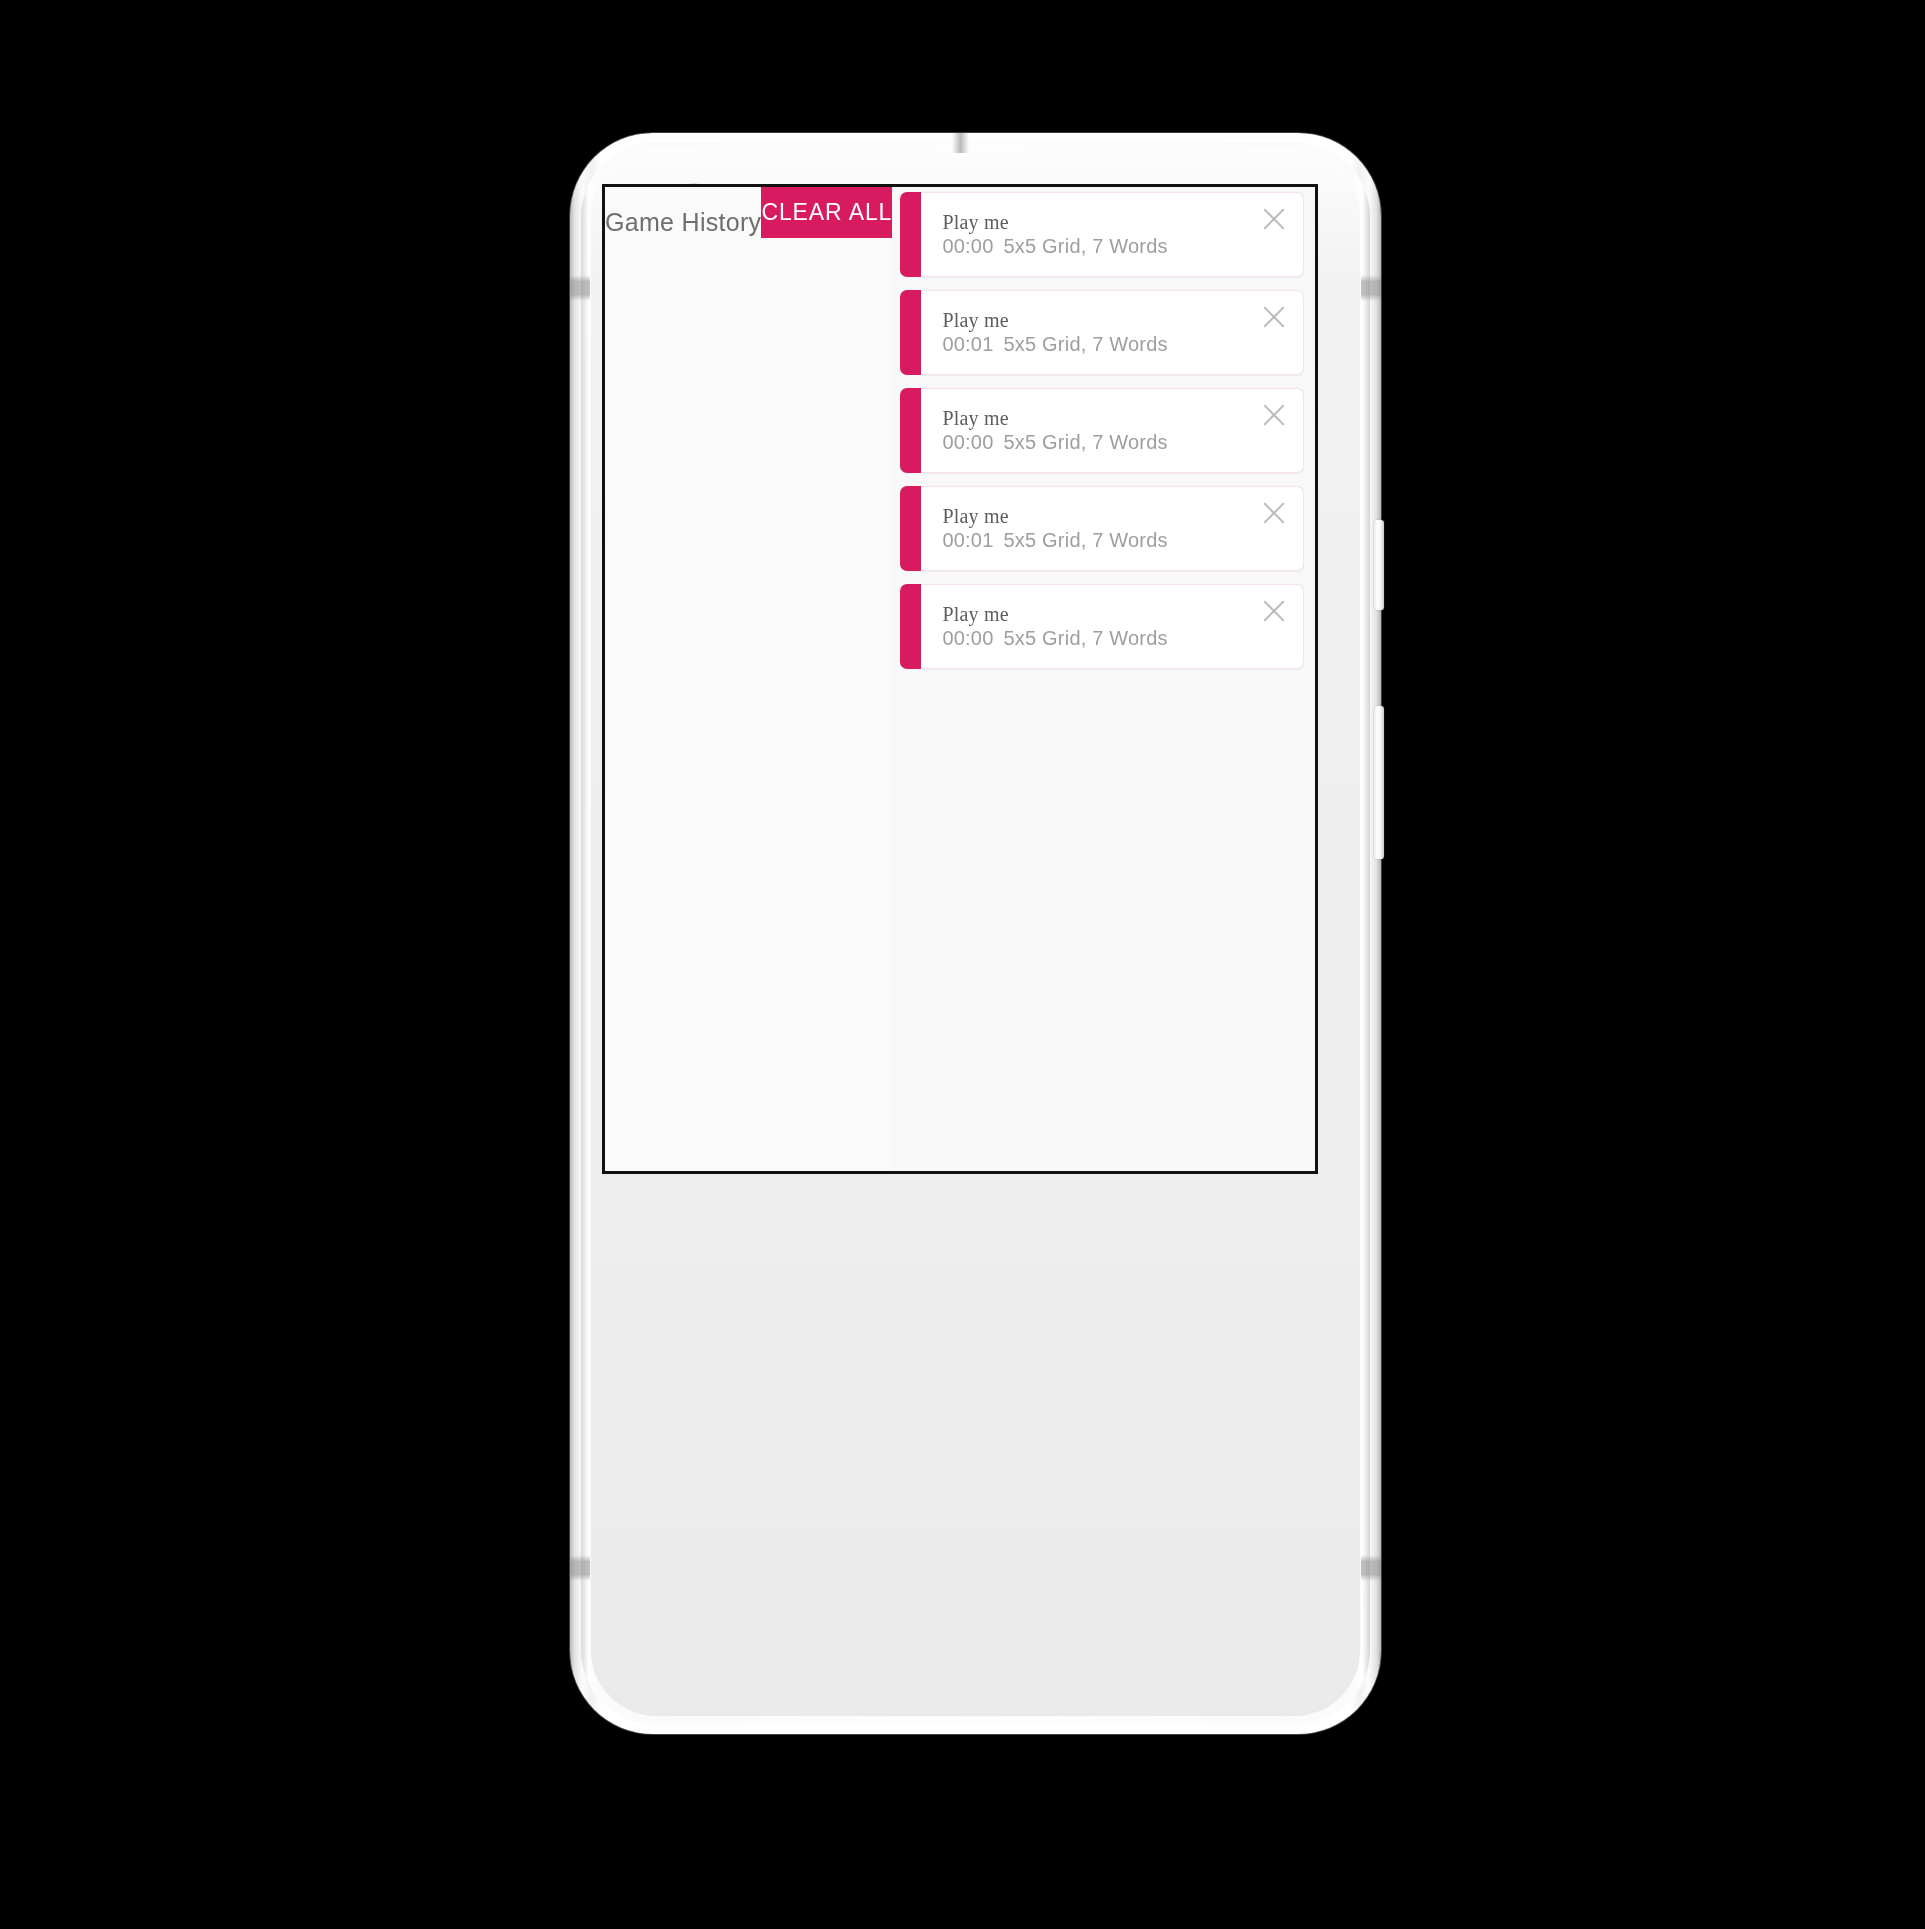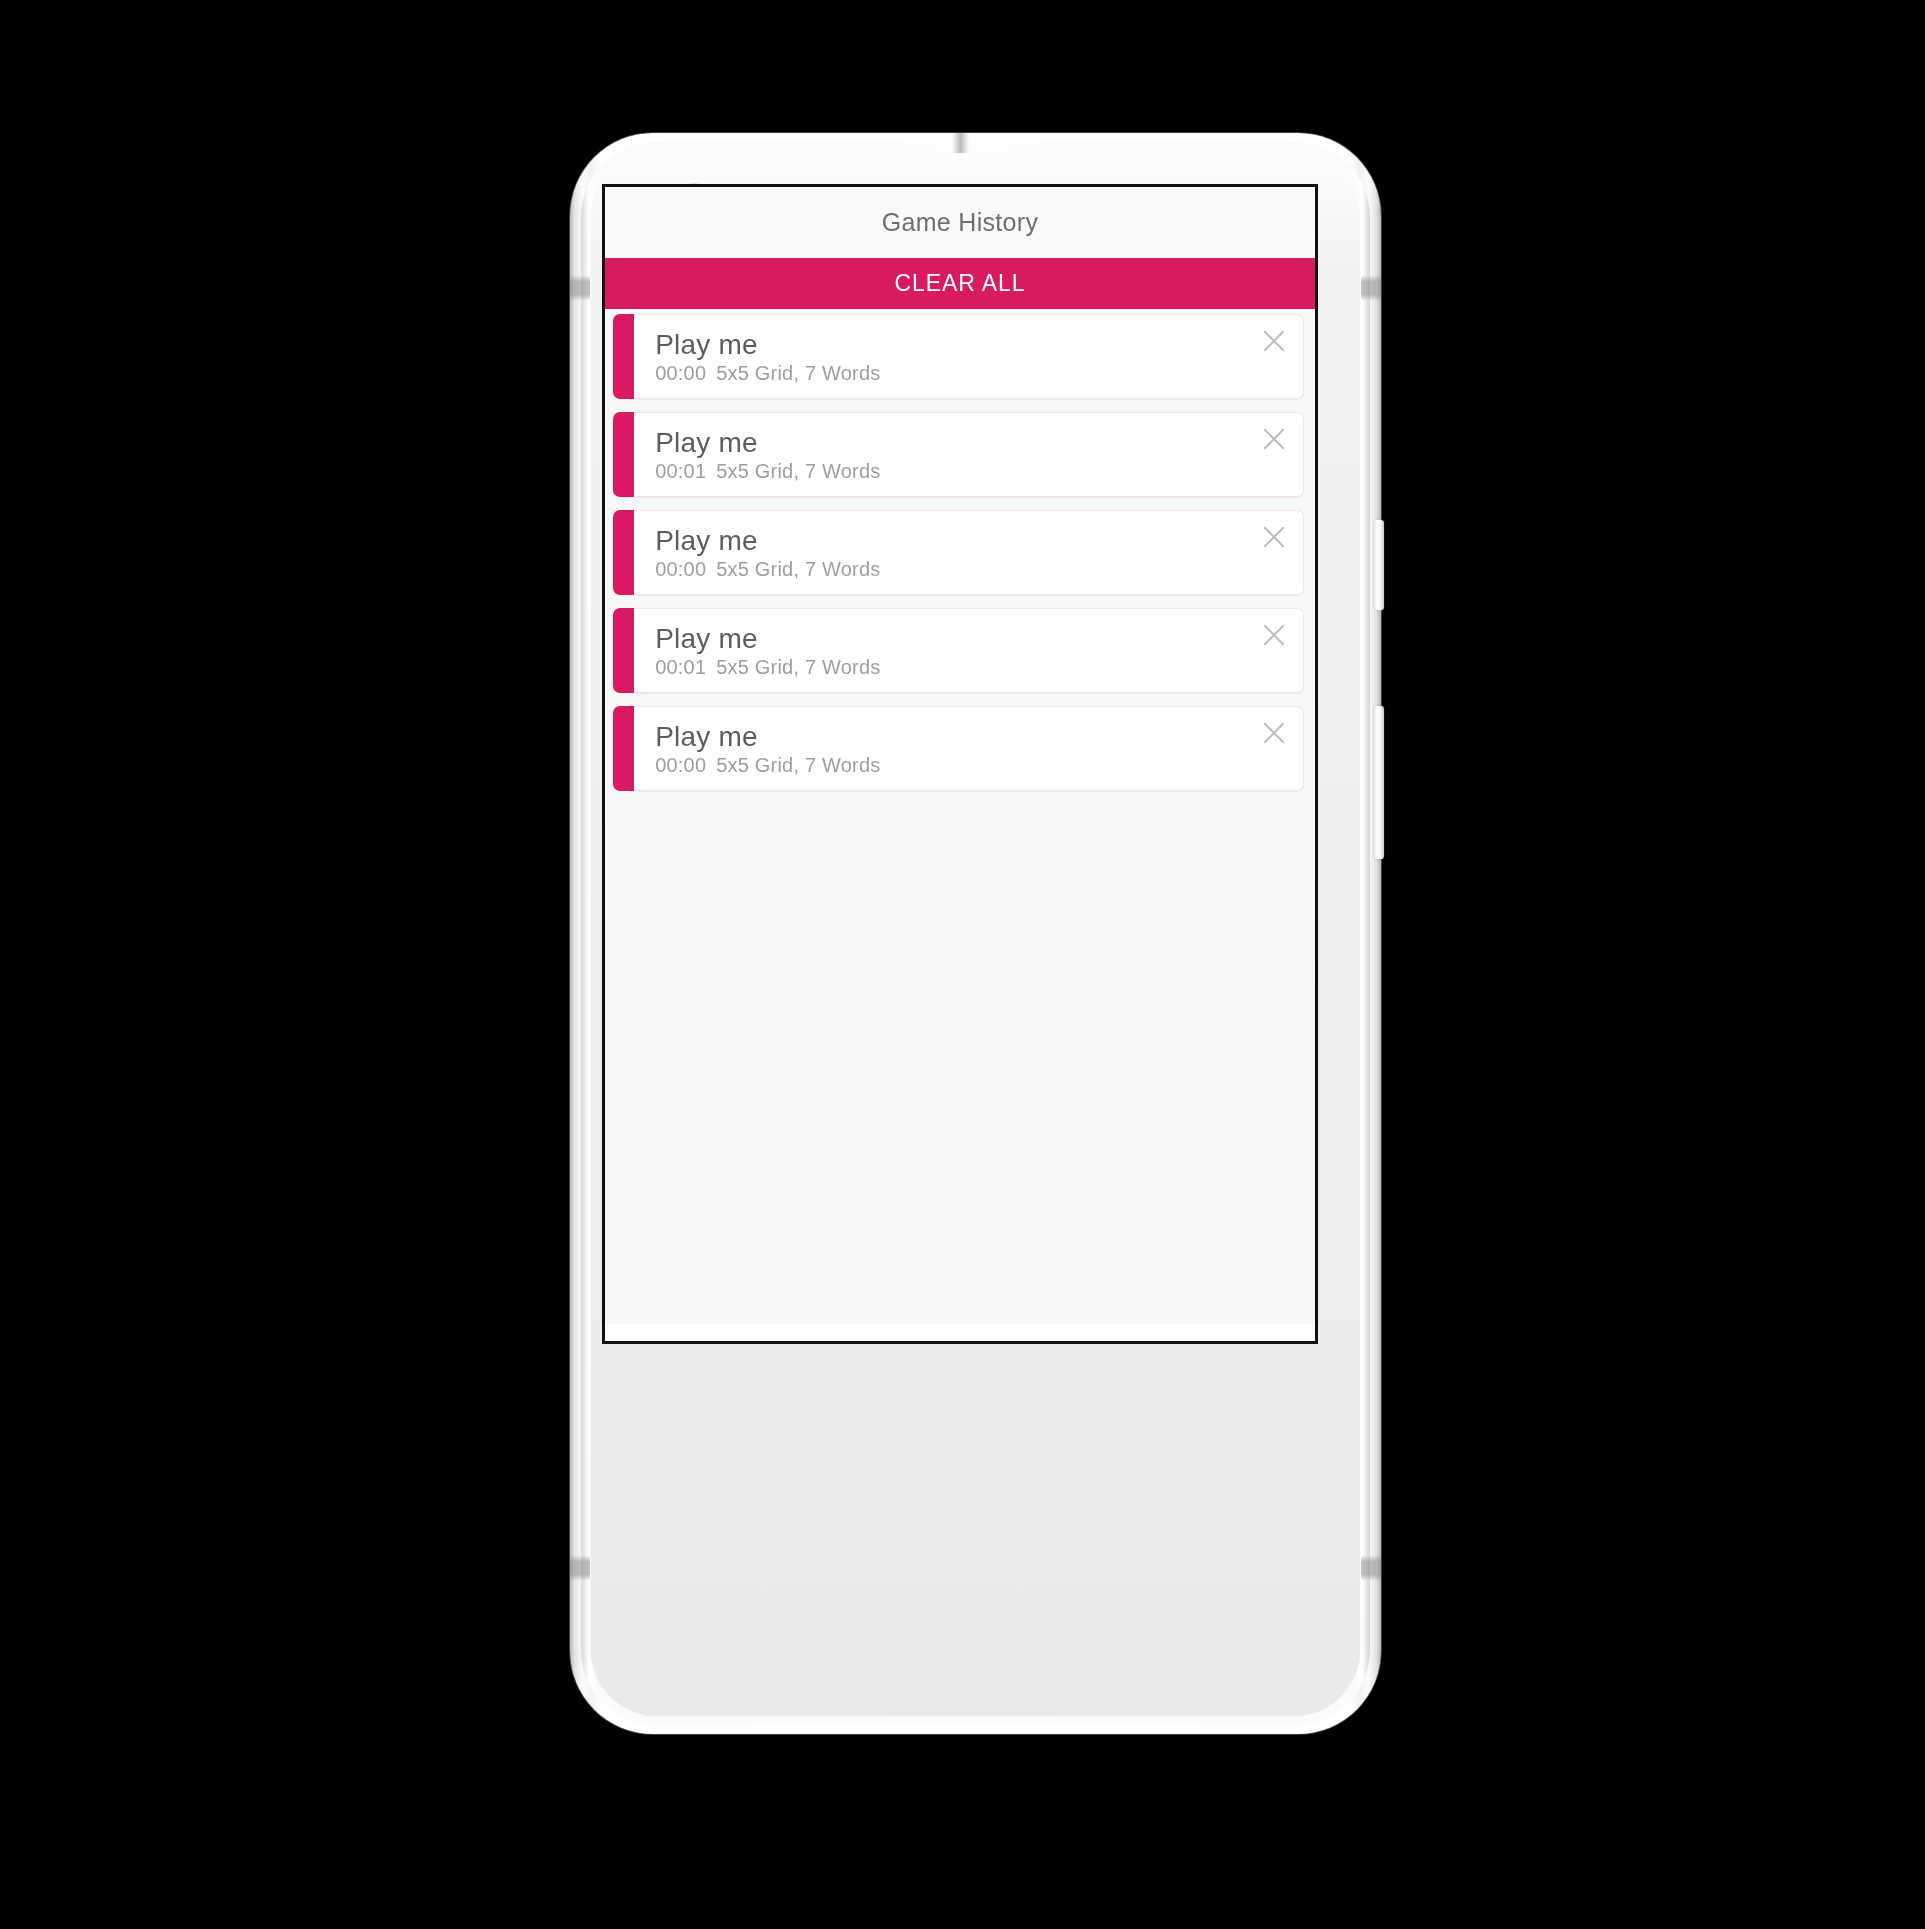--- a/index.html
+++ b/index.html
@@ -163,27 +163,27 @@
     background: #262626;
     box-shadow: 0 0.8px 0.8px rgba(255,255,255,0.75);
   }
 
   
   #screen {
     position: absolute;
     left: 32px;
     top: 51px;
     width: 716px;
-    height: 1160px;
+    height: 990px;
     background: #fafafa;
     border: 3.1px solid #111111;
     box-sizing: border-box;
     overflow: hidden;
     display: flex;
-    flex-direction: column;
+    flex-direction: row;
   }
 
   
   .app-bar {
     flex: 0 0 auto;
     height: 71px;
     background: #fafafa;
     display: flex;
     align-items: center;
     justify-content: center;
@@ -242,25 +242,26 @@
     border-left: none;
     border-radius: 0 7px 7px 0;
     box-shadow: 0 0.8px 1.5px rgba(0,0,0,0.055);
     position: relative;
     display: flex;
     flex-direction: column;
     justify-content: center;
     padding-left: 21.5px;
   }
   .card-title {
-    font-size: 28px;
+    font-size: 20px;
     color: #5d5d5d;
     font-weight: 400;
     line-height: 1.22;
     letter-spacing: 0.2px;
+    font-family: Liberation Serif, serif;
   }
   .card-sub {
     font-size: 20px;
     color: #9e9e9e;
     font-weight: 400;
     letter-spacing: 0.2px;
   }
   .card-sub .sub-time { margin-right: 10px; }
 
   .card-close {

